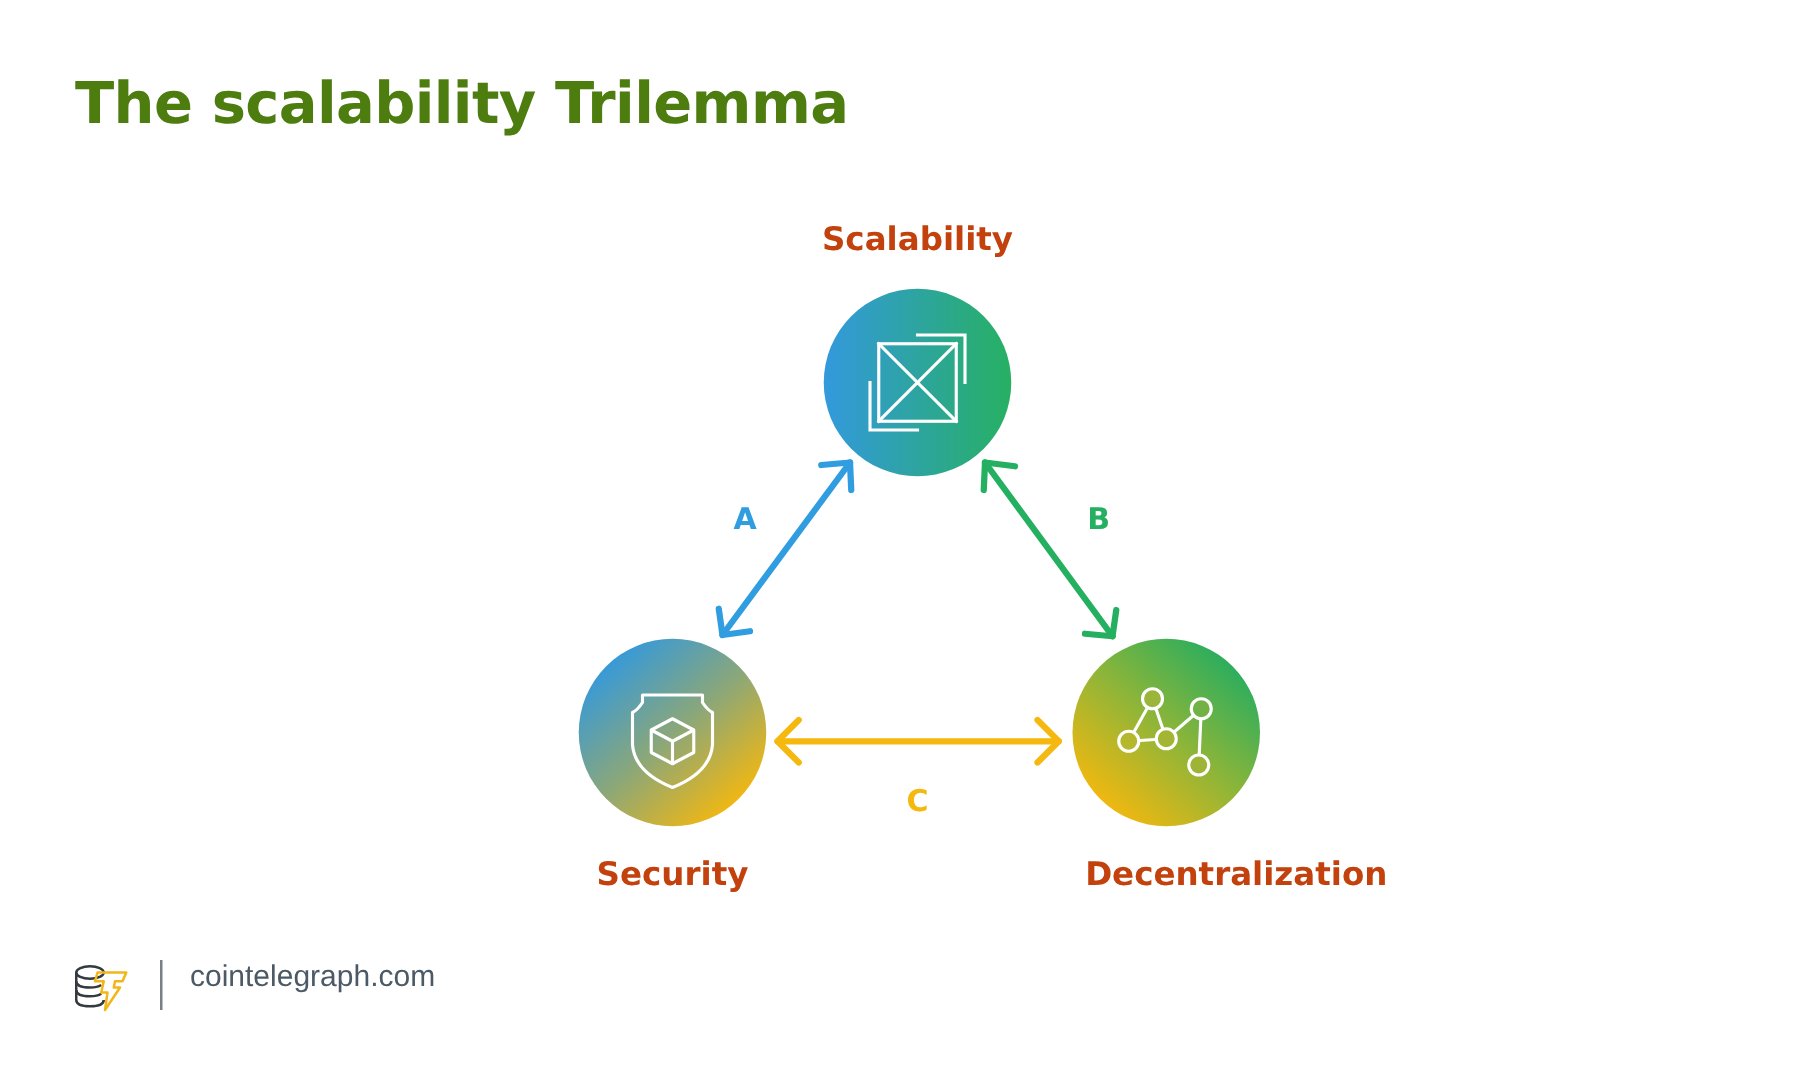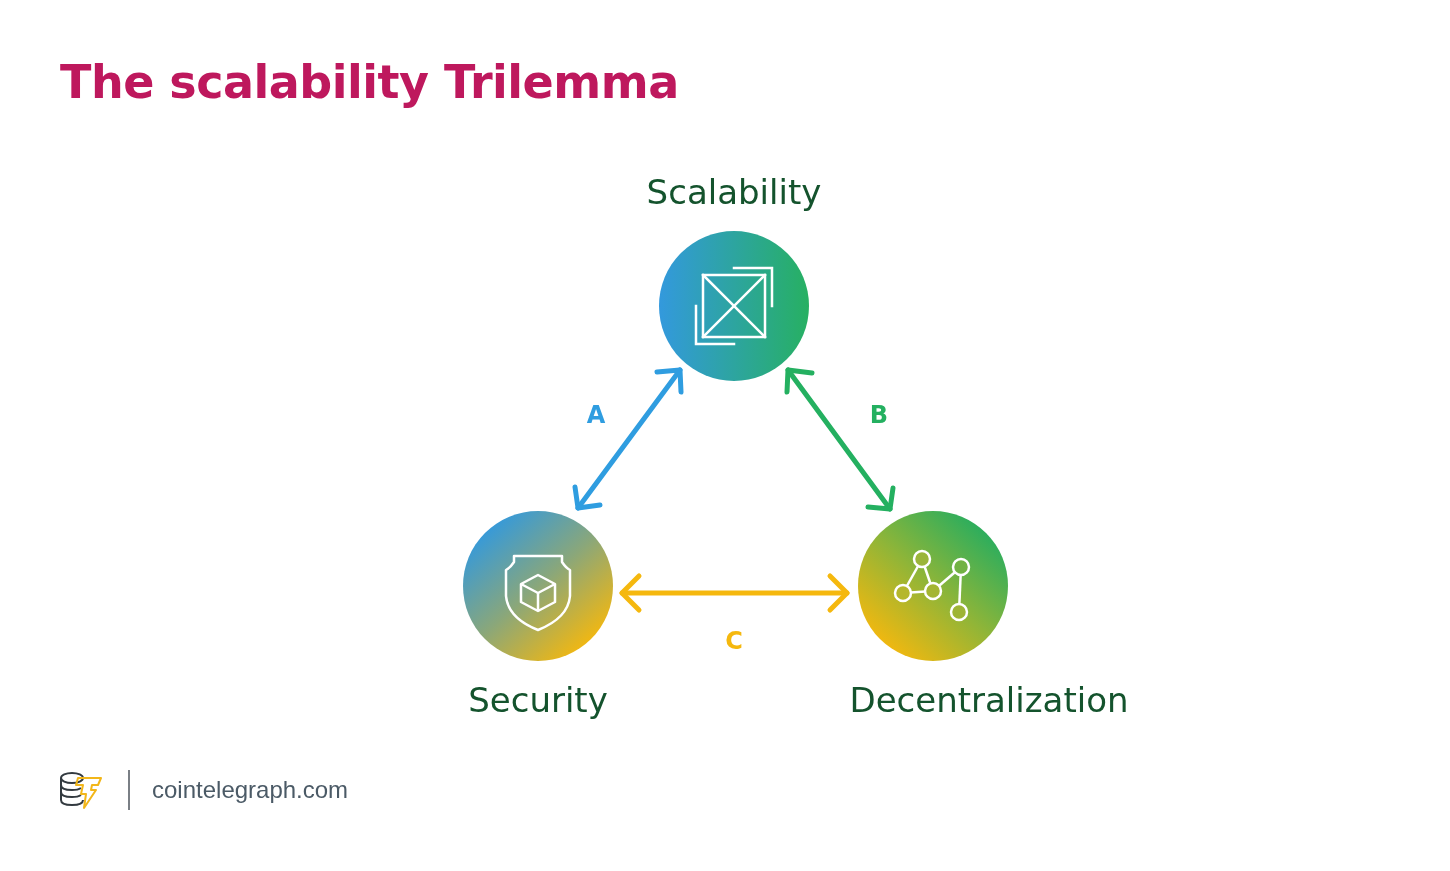--- a/index.html
+++ b/index.html
@@ -1,25 +1,25 @@
 <!DOCTYPE html>
 <html><head>
   <meta charset="utf-8">
   <style>
     html, body { margin: 0; padding: 0; background: #ffffff; }
     body { width: 1450px; height: 871px; position: relative; overflow: hidden;
            font-family: "DejaVu Sans", "Liberation Sans", sans-serif; }
     .title { position: absolute; left: 60px; top: 52px; font-size: 46px; font-weight: bold;
-             color: #be185d; letter-spacing: -0.5px; margin: 0; line-height: 60px; }
+             color: #4d7c0f; letter-spacing: -0.5px; margin: 0; line-height: 60px; }
     .diagram { position: absolute; left: 0; top: 0; width: 1450px; height: 871px; }
-    .node-label { position: absolute; font-size: 34px; font-weight: normal; color: #14532d;
+    .node-label { position: absolute; font-size: 26px; font-weight: bold; color: #c2410c;
                   transform: translateX(-50%); white-space: nowrap; line-height: 32px; }
     .edge-label { position: absolute; font-size: 24px; font-weight: bold;
                   transform: translate(-50%, -50%); line-height: 28px; }
-    .footer { position: absolute; left: 58px; top: 768px; height: 44px; display: flex; align-items: center; }
+    .footer { position: absolute; left: 58px; top: 768px; height: 44px; display: flex; }
     .footer .divider { width: 2px; height: 40px; background: #7a7f85; margin: 0 22px 0 24px; }
     .footer .site { font-family: "Liberation Sans", sans-serif; font-size: 24px; color: #4b5a66; }
   </style>
 </head>
 <body>
 
 <h1 class="title">The scalability Trilemma</h1>
 
 <svg class="diagram" width="1450" height="871" viewBox="0 0 1450 871" xmlns="http://www.w3.org/2000/svg">
   <defs>

